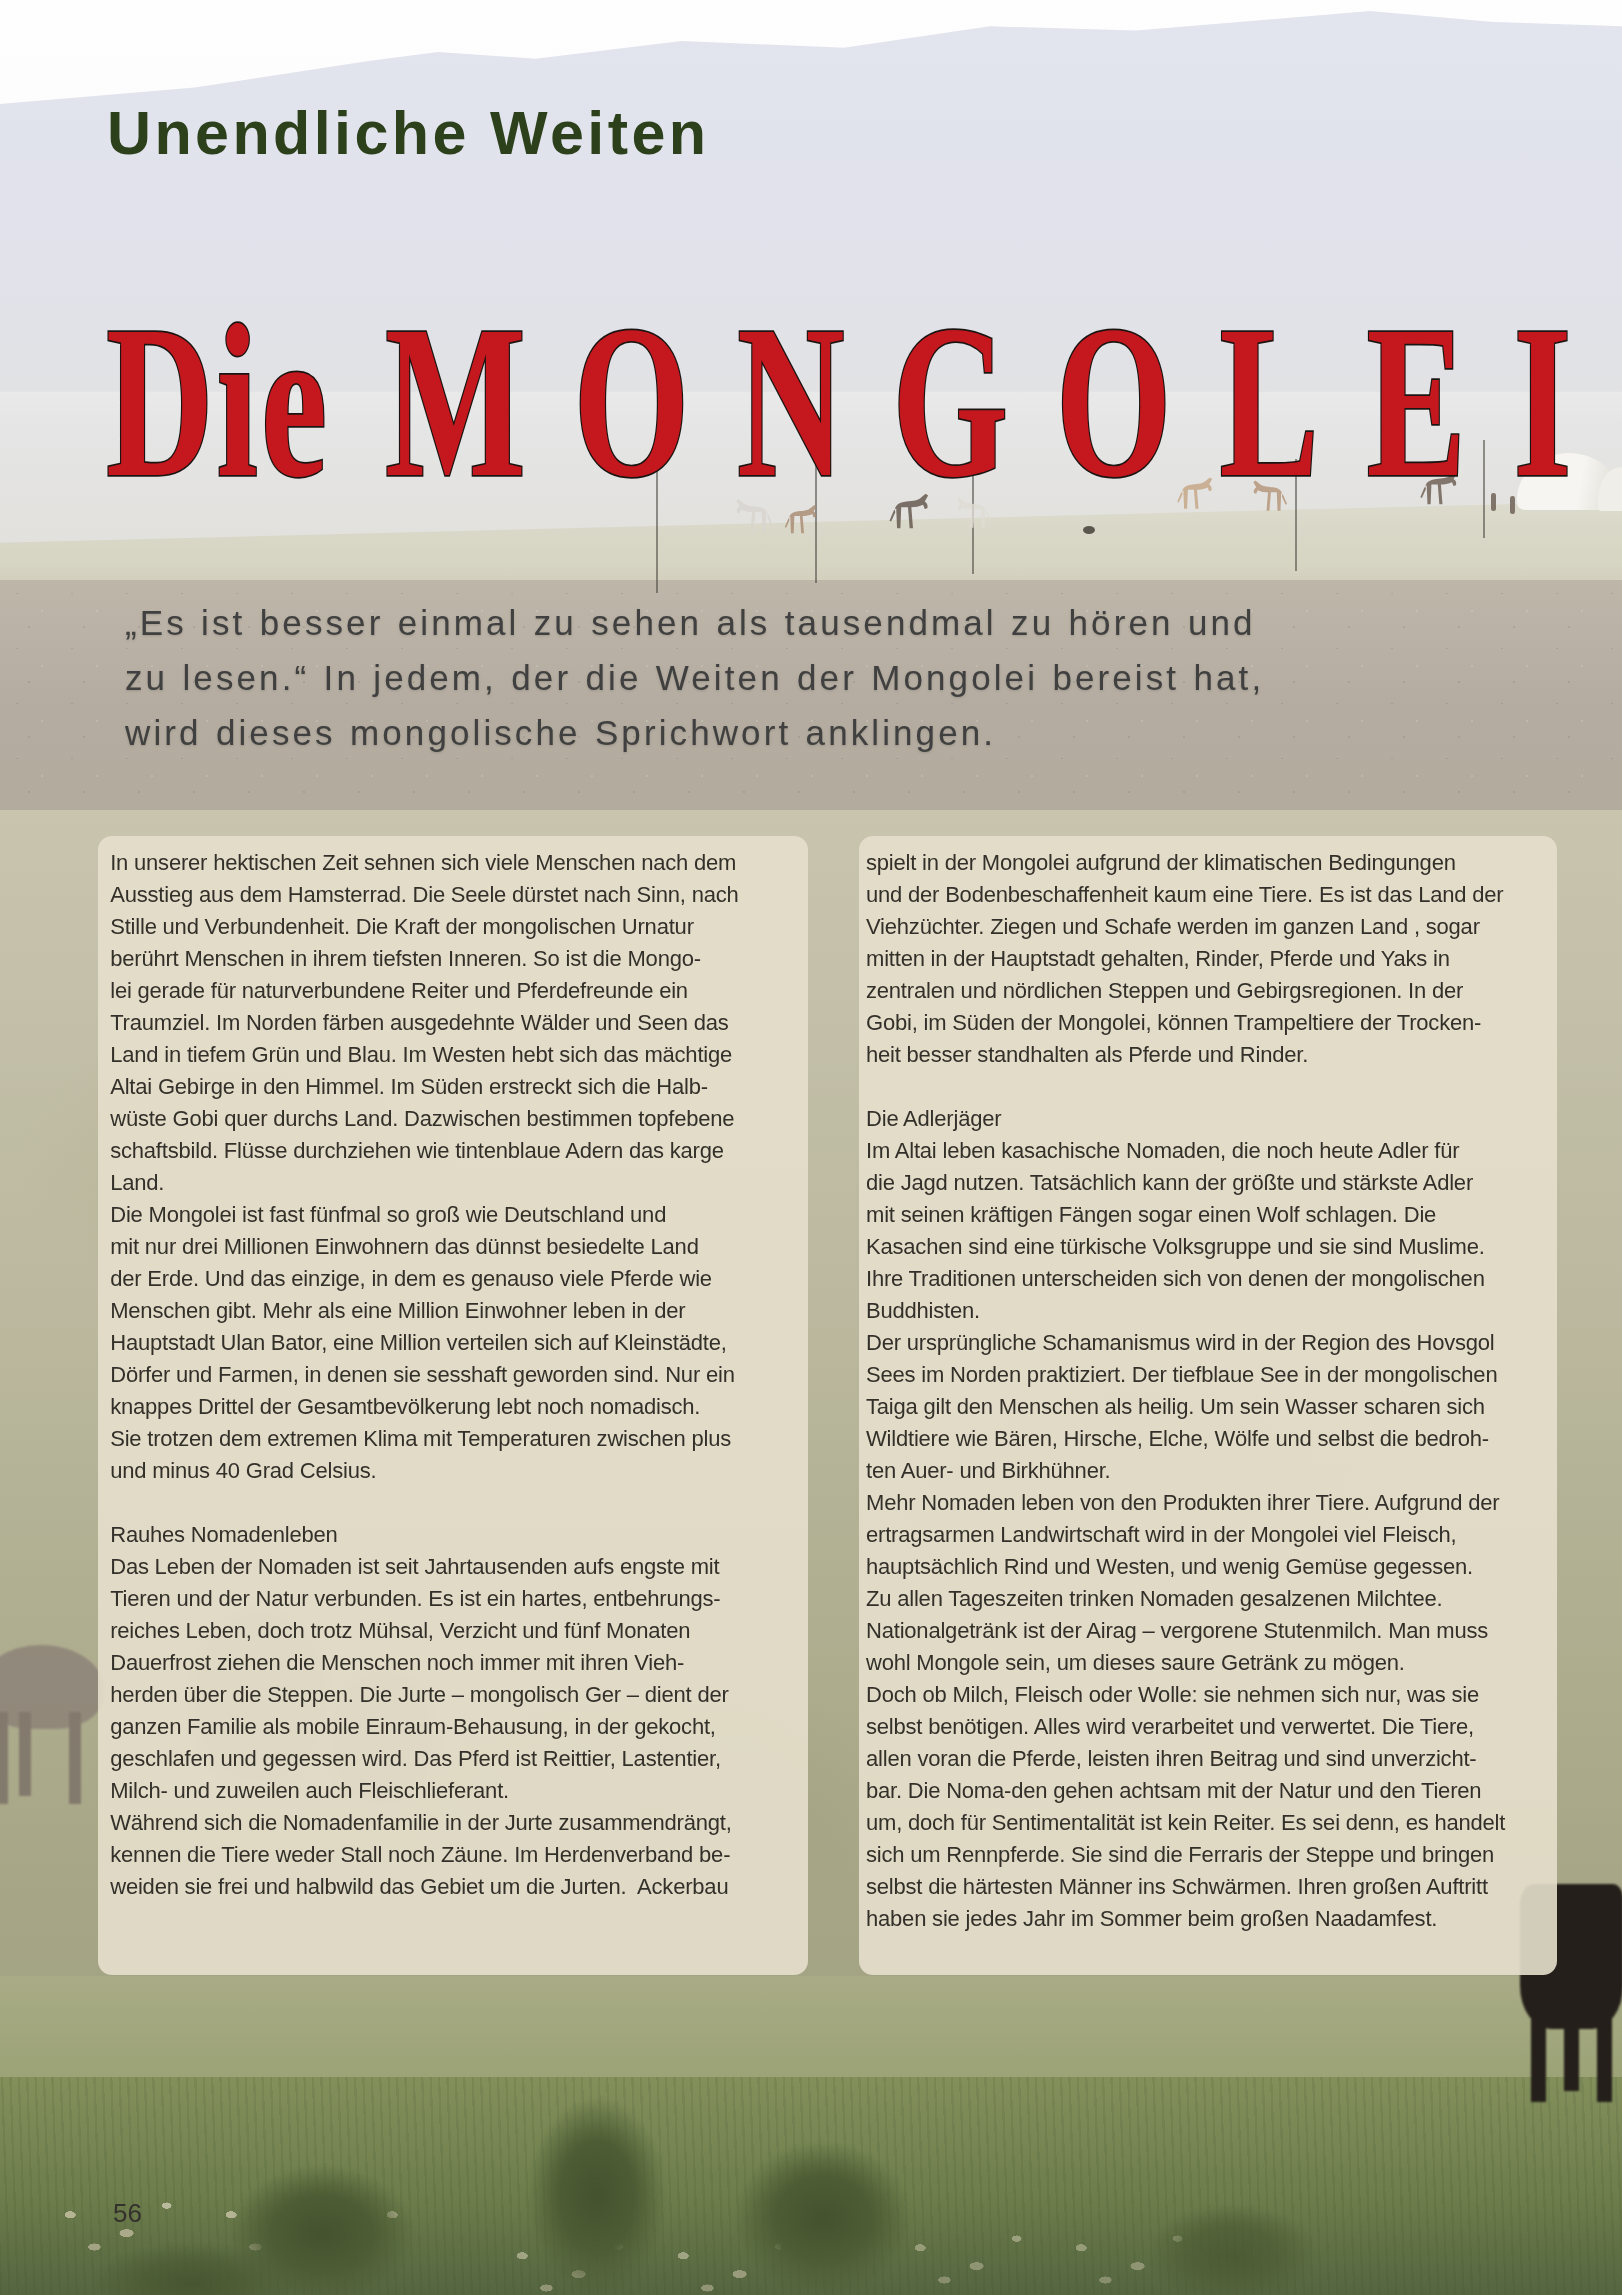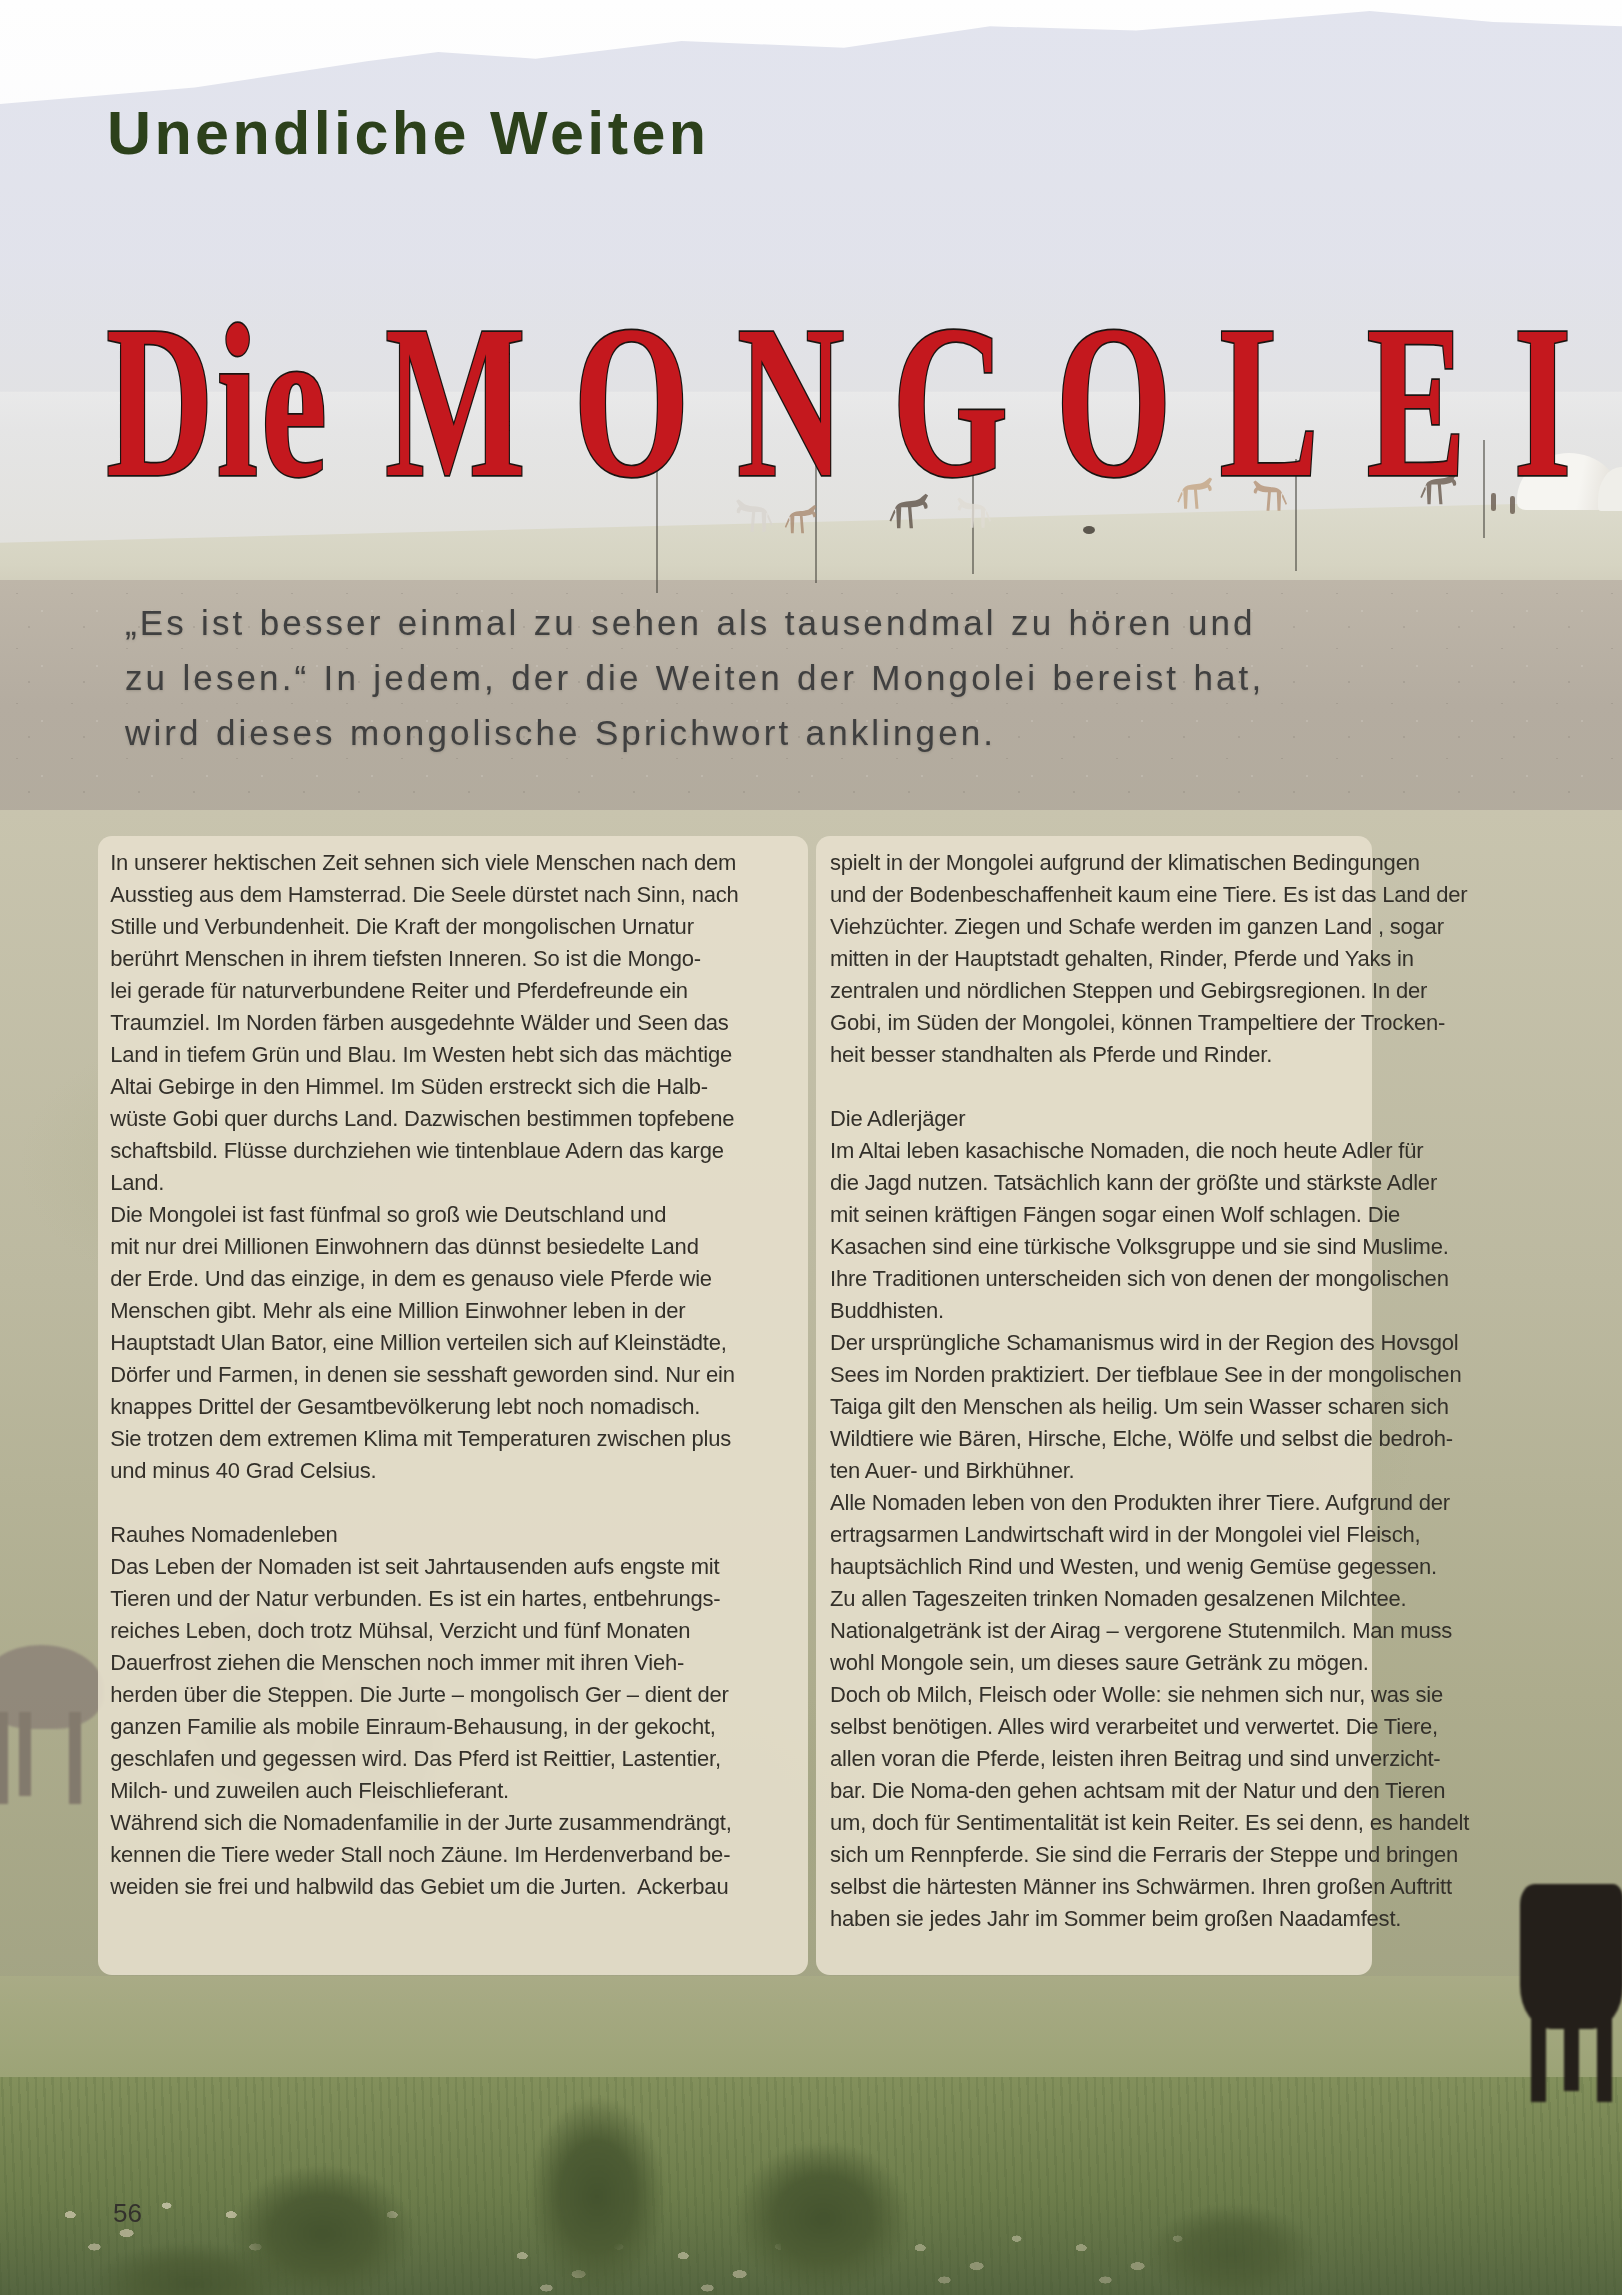--- a/index.html
+++ b/index.html
@@ -71,21 +71,21 @@
   .big-title{position:absolute;left:106px;top:291px;display:flex;gap:55px;
         font-family:"Liberation Serif",serif;font-weight:700;
         transform:scaleY(1.47);transform-origin:top left;
         -webkit-text-stroke:2.3px #1a1512;paint-order:stroke;white-space:nowrap;}
   .t-prefix{font-size:149px;letter-spacing:.02em;line-height:1;}
   .t-main{font-size:149px;letter-spacing:.32em;line-height:1;}
   .quote{position:absolute;left:125px;top:595px;font-size:35px;line-height:55px;
         letter-spacing:3.1px;word-spacing:1.5px;text-shadow:0 0.8px 2.3px rgba(80,75,65,.25);}
   .colbox{position:absolute;top:836px;height:1139px;padding:10.7px 0 0 12.2px;box-sizing:border-box;border-radius:14px;}
   .colbox.left{left:98px;width:710px;}
-  .colbox.right{left:816px;width:556px;padding-left:14px;}
+  .colbox.right{left:859px;width:698px;padding-left:7px;}
   .tl{white-space:pre;font-size:22px;line-height:32px;letter-spacing:-0.2px;}
   .pagenum{position:absolute;left:113px;top:2198px;font-size:26px;}
 </style>
 </head>
 <body>
 
 <div class="page">
 
   <div class="sky"></div>
   <div class="mountain"></div>
@@ -222,21 +222,21 @@
       <div class="tl">die Jagd nutzen. Tatsächlich kann der größte und stärkste Adler</div>
       <div class="tl">mit seinen kräftigen Fängen sogar einen Wolf schlagen. Die</div>
       <div class="tl">Kasachen sind eine türkische Volksgruppe und sie sind Muslime.</div>
       <div class="tl">Ihre Traditionen unterscheiden sich von denen der mongolischen</div>
       <div class="tl">Buddhisten.</div>
       <div class="tl">Der ursprüngliche Schamanismus wird in der Region des Hovsgol</div>
       <div class="tl">Sees im Norden praktiziert. Der tiefblaue See in der mongolischen</div>
       <div class="tl">Taiga gilt den Menschen als heilig. Um sein Wasser scharen sich</div>
       <div class="tl">Wildtiere wie Bären, Hirsche, Elche, Wölfe und selbst die bedroh-</div>
       <div class="tl">ten Auer- und Birkhühner.</div>
-      <div class="tl">Alle Nomaden leben von den Produkten ihrer Tiere. Aufgrund der</div>
+      <div class="tl">Mehr Nomaden leben von den Produkten ihrer Tiere. Aufgrund der</div>
       <div class="tl">ertragsarmen Landwirtschaft wird in der Mongolei viel Fleisch,</div>
       <div class="tl">hauptsächlich Rind und Westen, und wenig Gemüse gegessen.</div>
       <div class="tl">Zu allen Tageszeiten trinken Nomaden gesalzenen Milchtee.</div>
       <div class="tl">Nationalgetränk ist der Airag – vergorene Stutenmilch. Man muss</div>
       <div class="tl">wohl Mongole sein, um dieses saure Getränk zu mögen.</div>
       <div class="tl">Doch ob Milch, Fleisch oder Wolle: sie nehmen sich nur, was sie</div>
       <div class="tl">selbst benötigen. Alles wird verarbeitet und verwertet. Die Tiere,</div>
       <div class="tl">allen voran die Pferde, leisten ihren Beitrag und sind unverzicht-</div>
       <div class="tl">bar. Die Noma-den gehen achtsam mit der Natur und den Tieren</div>
       <div class="tl">um, doch für Sentimentalität ist kein Reiter. Es sei denn, es handelt</div>

